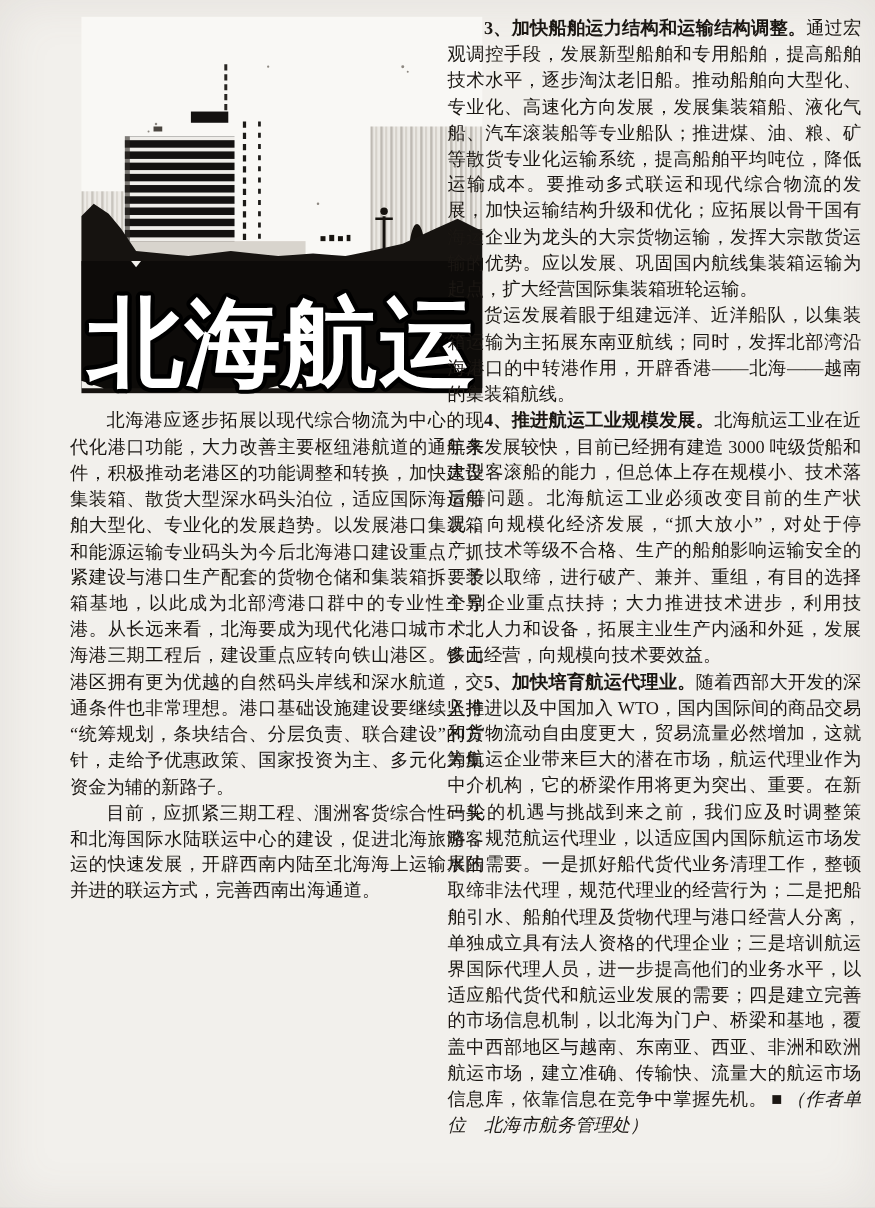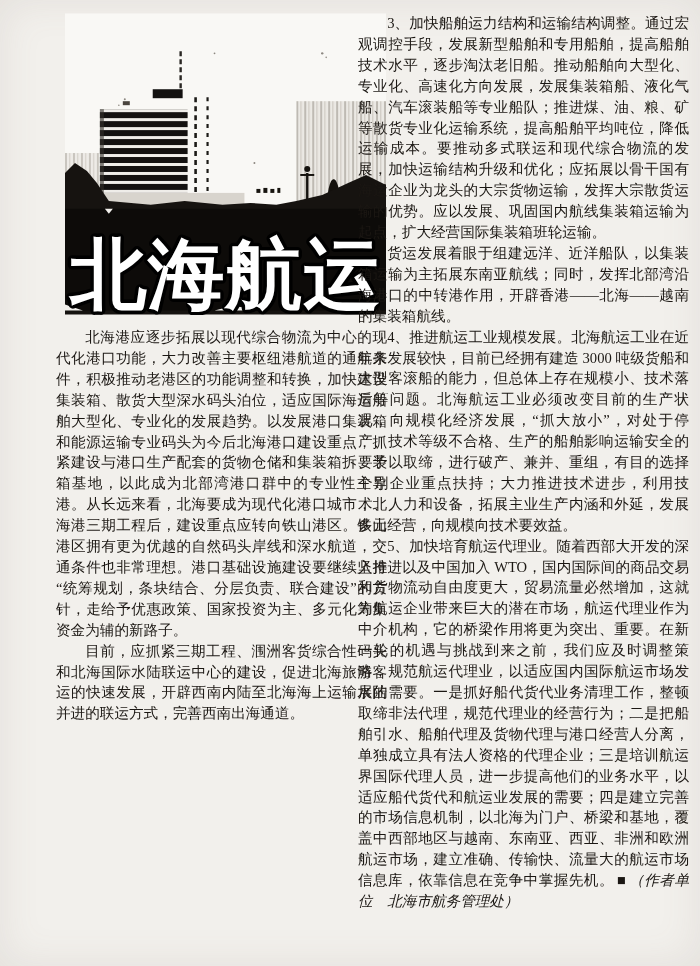--- a/index.html
+++ b/index.html
@@ -26,21 +26,21 @@
   .para{
     margin:0;
     font-size:14.6px;
     line-height:20.9px;
     text-align:justify;
     word-break:break-all;
     color:#1b1713;
   }
   .para.indent{text-indent:2em;}
   .run-normal{font-weight:400;}
-  .run-heading{font-weight:400;}
+  .run-heading{font-weight:700;}
   .run-kai{font-style:italic;}
   .run-endmark{font-style:normal;padding:0 3px;letter-spacing:0;}
   .mast-title-text{
     font-family:"DejaVu Sans","Liberation Sans",sans-serif;
     font-weight:700;
     paint-order:stroke;
     stroke:#000;
     stroke-width:7px;
     stroke-linejoin:round;
     fill:#fff;

